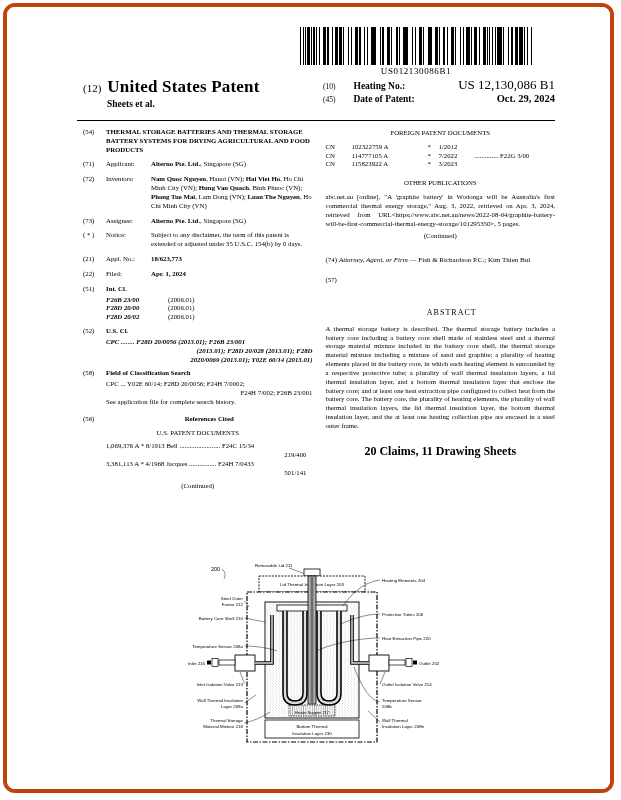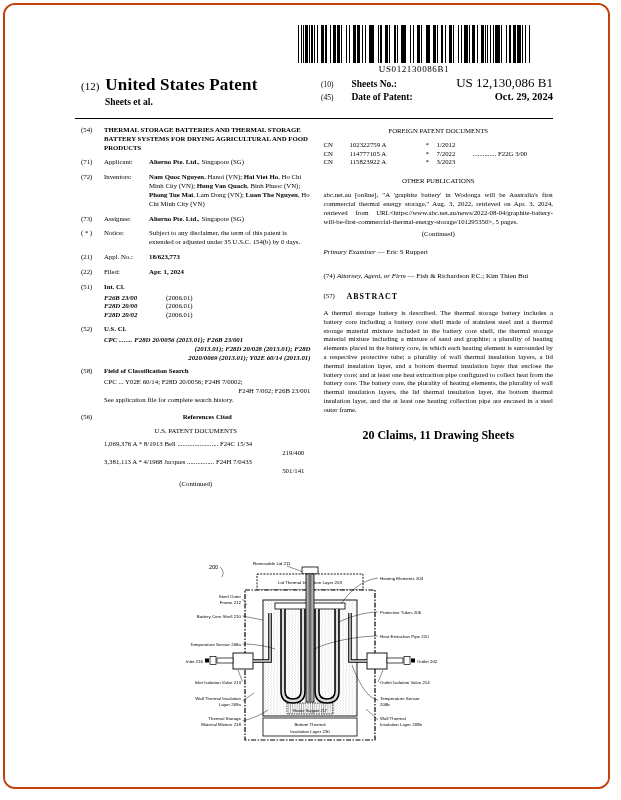--- a/index.html
+++ b/index.html
@@ -1,16 +1,16 @@
 <!DOCTYPE html>
 <html><head>
 <meta charset="utf-8">
 <style>
   html,body{margin:0;padding:0;width:621px;height:800px;background:#fff;overflow:hidden;}
-  .frame{position:absolute;left:3px;top:3px;width:603px;height:782px;border:2px solid #c2410c;border-radius:12px;background:#fff;overflow:hidden;}
+  .frame{position:absolute;left:3px;top:3px;width:603px;height:782px;border:4px solid #c2410c;border-radius:12px;background:#fff;overflow:hidden;}
   .page{position:relative;width:100%;height:100%;background:#fff;color:#000;font-family:"Liberation Serif",serif;}
 
   
   .barcode-wrap{position:absolute;left:293px;top:20px;width:232px;}
   .barcode-bars{height:38px;background:
     repeating-linear-gradient(90deg,#000 0 1.5px,transparent 1.5px 3px,#000 3px 4px,transparent 4px 7px,#000 7px 10px,transparent 10px 11.5px,#000 11.5px 12.5px,transparent 12.5px 16px),
     repeating-linear-gradient(90deg,transparent 0 5px,#000 5px 6px,transparent 6px 13px,#000 13px 15.5px,transparent 15.5px 23px);}
   .barcode-text{text-align:center;font-size:9px;letter-spacing:.6px;margin-top:1px;}
 
   
@@ -51,21 +51,21 @@
   .f-cc{width:26px;}
   .f-num{width:76px;}
   .f-star{width:11px;}
   .f-date{width:36px;}
   .f-cls{flex:1;}
   .just{text-align:justify;}
   .exam{margin-top:9px;font-size:7px;}
   .att{margin-top:15px;font-size:7px;}
   .abs-head{display:flex;margin-top:11px;}
   .abs-head .tag{width:23px;flex:none;}
-  .abs-head .ct{flex:1;text-align:left;font-weight:bold;font-size:8px;letter-spacing:1px;}
+  .abs-head .ct{flex:1;text-align:center;font-weight:normal;font-size:8px;letter-spacing:1px;margin-top:32px;}
   .abs-text{margin-top:6px;}
   .claims{text-align:center;font-weight:bold;font-size:12px;margin-top:13px;}
 
   
   .figure{position:absolute;left:170px;top:548px;width:274px;height:220px;}
   svg text{font-family:"Liberation Sans",sans-serif;fill:#000;}
   .fl{font-size:4.4px;}
   .fref{font-size:5.5px;}
   .fmid{text-anchor:middle;}
   .fend{text-anchor:end;}
@@ -86,21 +86,21 @@
     <div class="h-left">
       <div class="title-row">
         <span class="tag12">(12)</span>
         <h1 class="us-title">United States Patent</h1>
       </div>
       <div class="authors">Sheets et al.</div>
     </div>
     <div class="h-right">
       <div class="pn-row">
         <span class="pn-tag">(10)</span>
-        <span class="pn-label">Sheets No.:</span>
+        <span class="pn-label">Heating No.:</span>
         <span class="pn-value">US 12,130,086 B1</span>
       </div>
       <div class="pn-row">
         <span class="pn-tag">(45)</span>
         <span class="pn-label">Date of Patent:</span>
         <span class="date-value">Oct. 29, 2024</span>
       </div>
     </div>
   </div>
 
@@ -234,23 +234,20 @@
               <span class="f-star">*</span>
               <span class="f-date">3/2023</span>
               <span class="f-cls"></span>
         </div>
       </div>
 
       <div class="subhead" style="margin-top:10px;">OTHER PUBLICATIONS</div>
       <div class="just">abc.net.au [online], "A 'graphite battery' in Wodonga will be Australia's first commercial thermal energy storage," Aug. 3, 2022, retrieved on Apr. 3, 2024, retrieved from URL&lt;https://www.abc.net.au/news/2022-08-04/graphite-battery-will-be-first-commercial-thermal-energy-storage/101295350&gt;, 5 pages.</div>
       <div class="continued">(Continued)</div>
 
-      <div class="exam">
-        <span class="it">Primary Examiner</span><span> — Eric S Ruppert</span>
-      </div>
       <div class="att">
         <span>(74) </span><span class="it">Attorney, Agent, or Firm</span><span> — Fish &amp; Richardson P.C.; Kim Thien Bui</span>
       </div>
 
       <div class="abs-head">
         <span class="tag">(57)</span>
         <div class="ct">ABSTRACT</div>
       </div>
       <div class="just abs-text">A thermal storage battery is described. The thermal storage battery includes a battery core including a battery core shell made of stainless steel and a thermal storage material mixture included in the battery core shell, the thermal storage material mixture including a mixture of sand and graphite; a plurality of heating elements placed in the battery core, in which each heating element is surrounded by a respective protective tube; a plurality of wall thermal insulation layers, a lid thermal insulation layer, and a bottom thermal insulation layer that enclose the battery core; and at least one heat extraction pipe configured to collect heat from the battery core. The battery core, the plurality of heating elements, the plurality of wall thermal insulation layers, the lid thermal insulation layer, the bottom thermal insulation layer, and the at least one heating collection pipe are encased in a steel outer frame.</div>
       <div class="claims">20 Claims, 11 Drawing Sheets</div>

